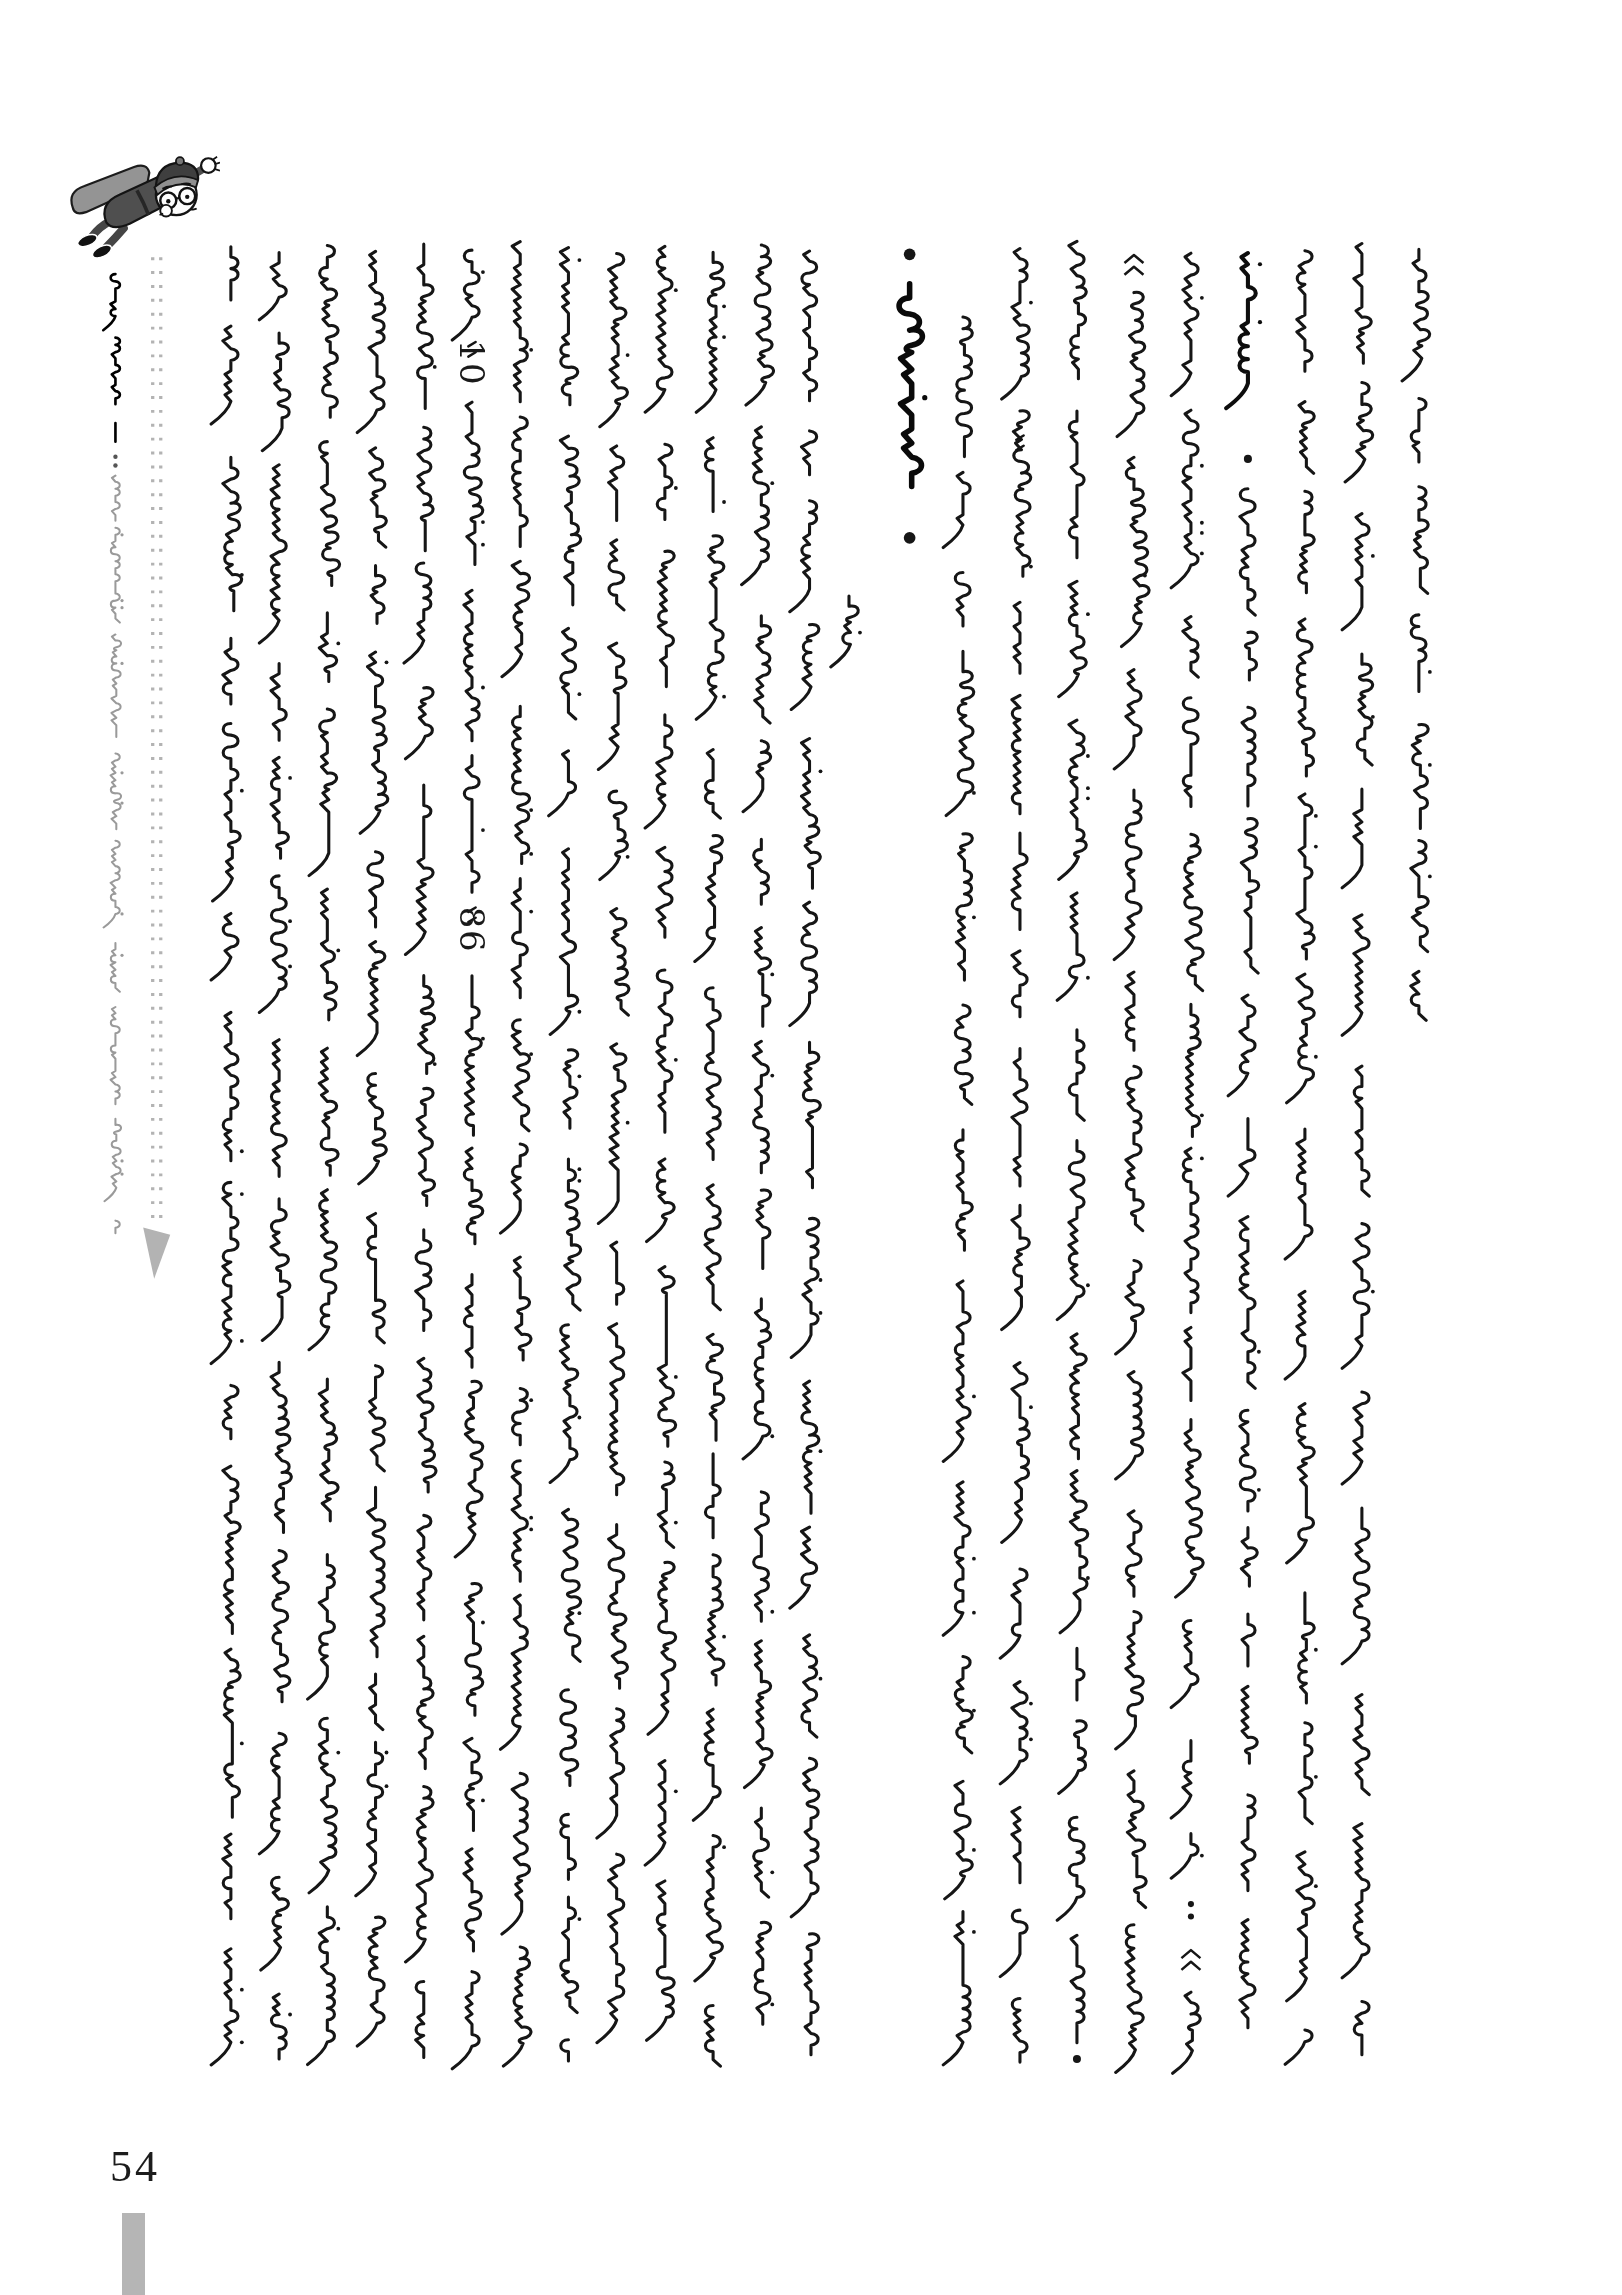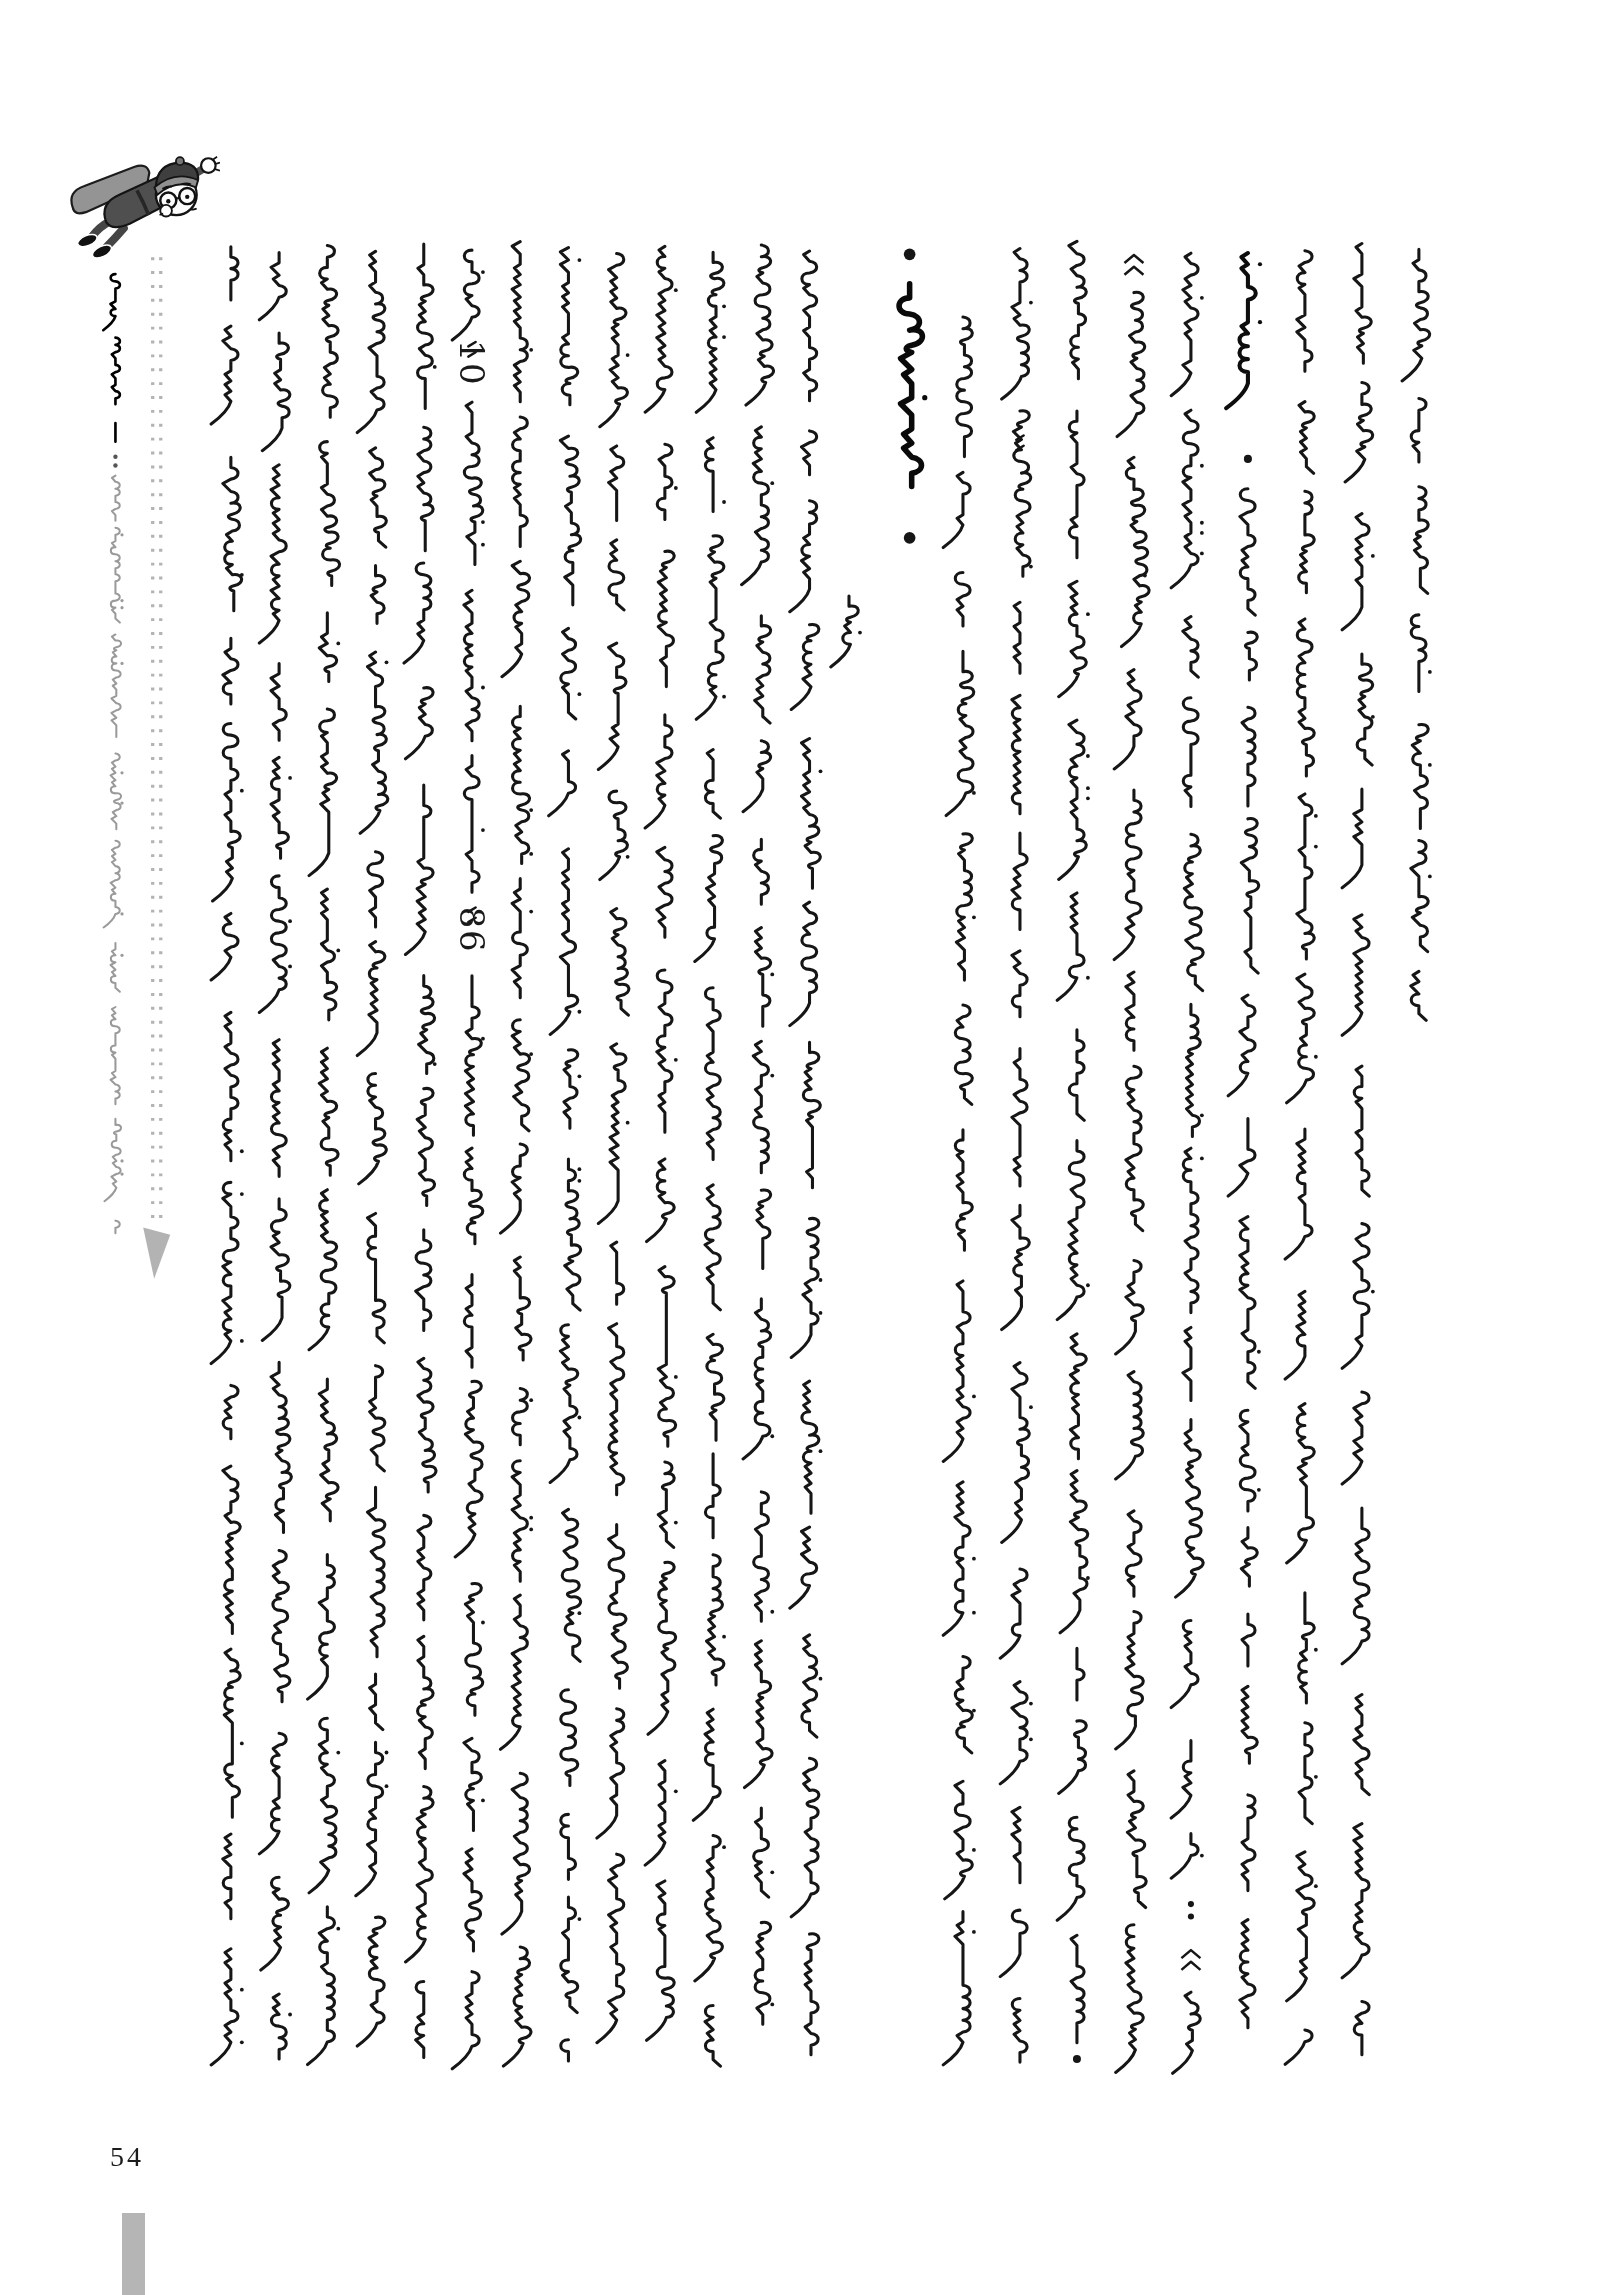--- a/index.html
+++ b/index.html
@@ -19,21 +19,21 @@
     font-size:34px;
     color:#1a1a1a;
     letter-spacing:1.5px;
     transform:translate(-50%,-50%) rotate(90deg);
     white-space:nowrap;
   }
   .page-number{
     position:absolute;
     left:110px;top:2141px;
     font-family:"Liberation Serif", serif;
-    font-size:28px;
+    font-size:44px;
     color:#1c1c1c;
     letter-spacing:2.9px;
   }
   .footer-bar{
     position:absolute;
     left:122px;top:2213px;
     width:23.4px;height:83px;
     background:#b5b5b5;
   }
 </style>

